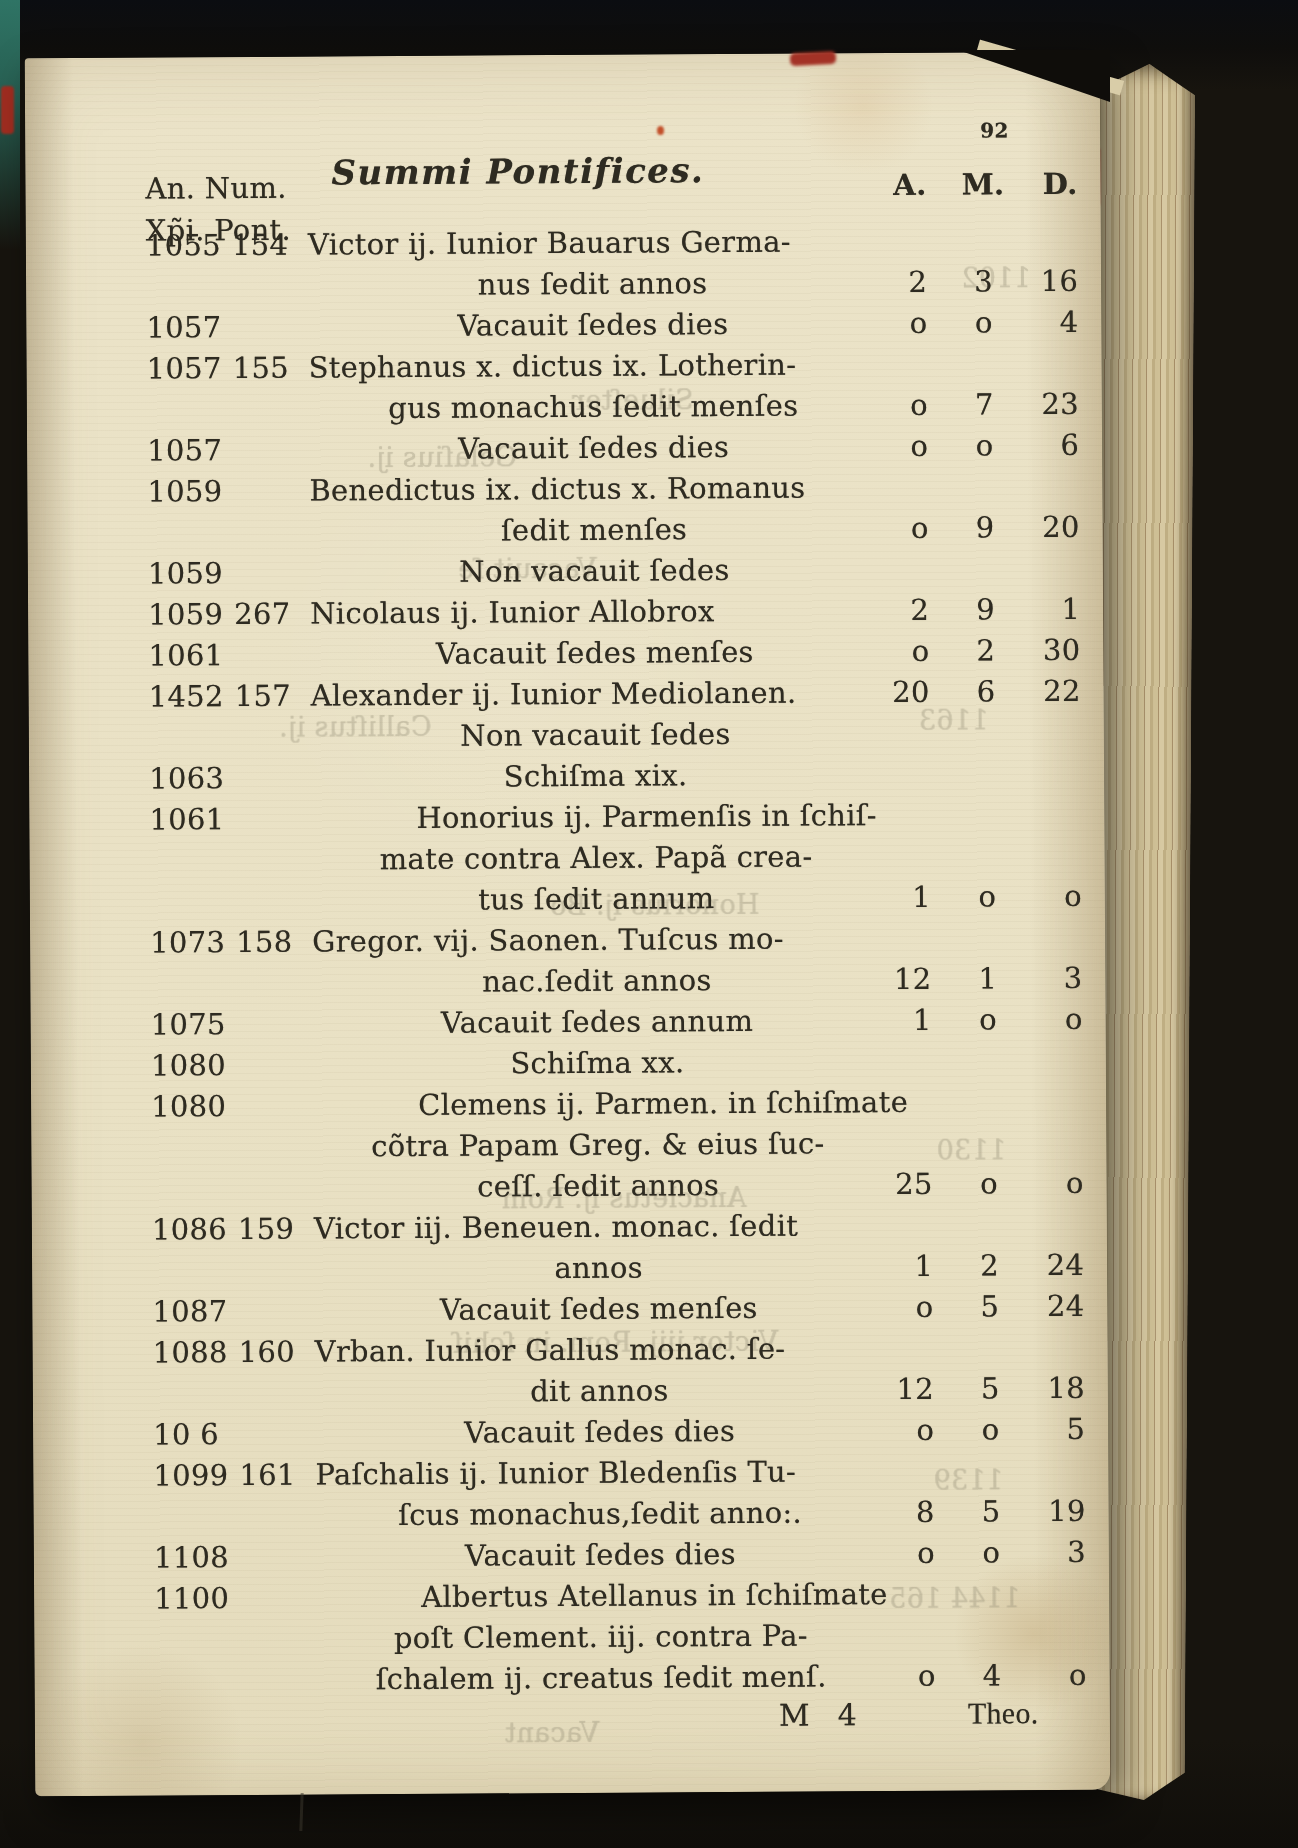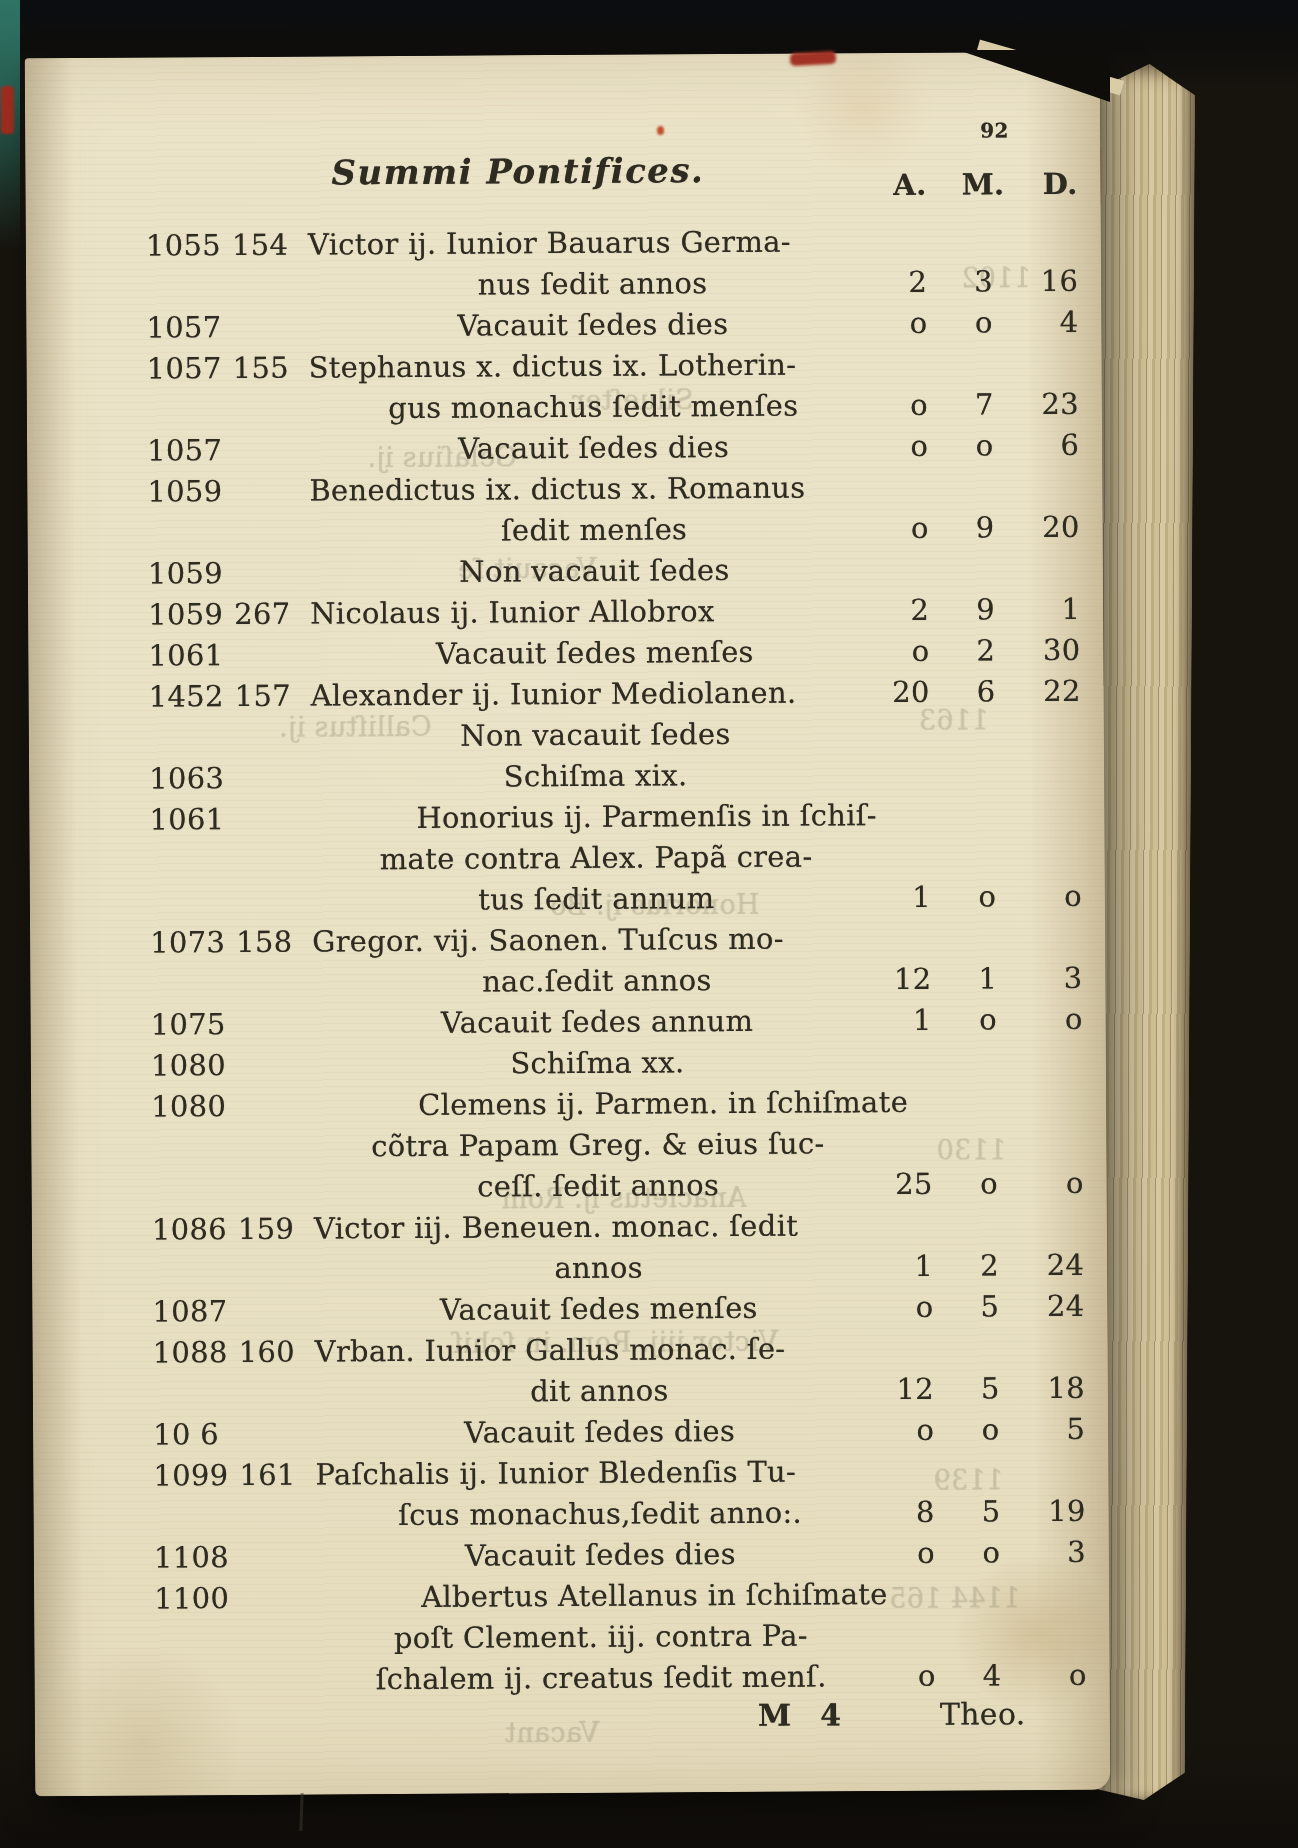--- a/index.html
+++ b/index.html
@@ -73,22 +73,22 @@
   .c-m{width:83px;flex:none;text-align:center;padding-left:14px;align-self:flex-end;box-sizing:border-box;}
   .c-d{width:88px;flex:none;text-align:right;padding-right:28px;align-self:flex-end;box-sizing:border-box;}
   .amd-row{position:absolute;left:120px;top:112px;}
   .amd-row .c-a,.amd-row .c-m,.amd-row .c-d{align-self:flex-start;font-weight:600;}
   .content{position:absolute;left:120px;top:168px;width:960px;}
   .tl{height:41px;white-space:nowrap;}
   .a-l{text-align:left;}
   .a-c{text-align:center;}
   .a-i{text-align:left;padding-left:105px;}
   .sig-row{position:relative;height:41px;font-size:30px;}
-  .sig{position:absolute;left:603px;word-spacing:18px;font-weight:700;}
-  .catch{position:absolute;left:785px;}
+  .sig{position:absolute;left:624px;word-spacing:18px;font-weight:400;}
+  .catch{position:absolute;left:813px;font-family:Liberation Serif, serif;}
 </style>
 </head>
 <body>
 
 <div class="teal-edge"></div>
 <div class="red-left"></div>
 <div class="fore-edge"></div>
 <div class="red-edge1"></div>
 <div class="red-edge2"></div>
 
@@ -104,20 +104,24 @@
       <div class="ghost" style="left: 905px; top: 1082px;">1130</div>
       <div class="ghost" style="left: 470px; top: 1128px;">Anacletus ij. Rom</div>
       <div class="ghost" style="left: 420px; top: 1272px;">Victor iiij. Rom. in ſchiſ</div>
       <div class="ghost" style="left: 900px; top: 1412px;">1139</div>
       <div class="ghost" style="left: 855px; top: 1530px;">1144 165</div>
       <div class="ghost" style="left: 470px; top: 1662px;">Vacant</div>
     </div>
   <div class="page-inner">
     <div class="running-title">Summi Pontifices.</div>
     <div class="page-number">92</div>
+    <div class="hdr-left">
+      <div>An. Num.</div>
+      <div>Xp̃i. Pont.</div>
+    </div>
     <div class="row amd-row">
       <div class="c-year"></div>
       <div class="c-num"></div>
       <div class="c-text"></div>
       <div class="c-a">A.</div>
       <div class="c-m">M.</div>
       <div class="c-d">D.</div>
     </div>
     <div class="content">
       <div id="rows">

